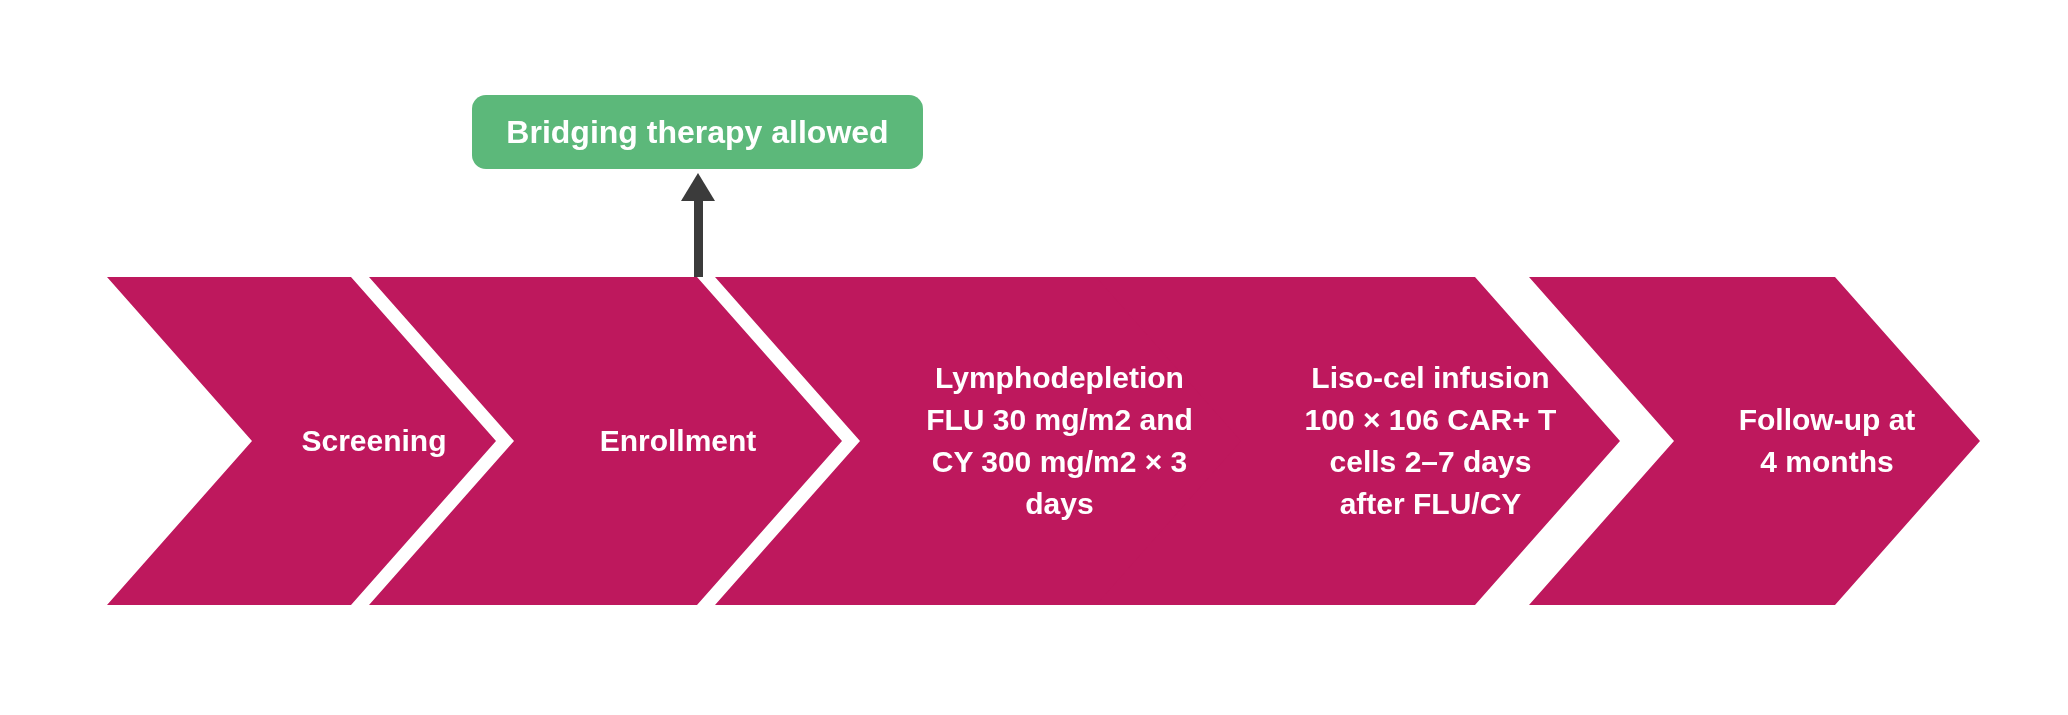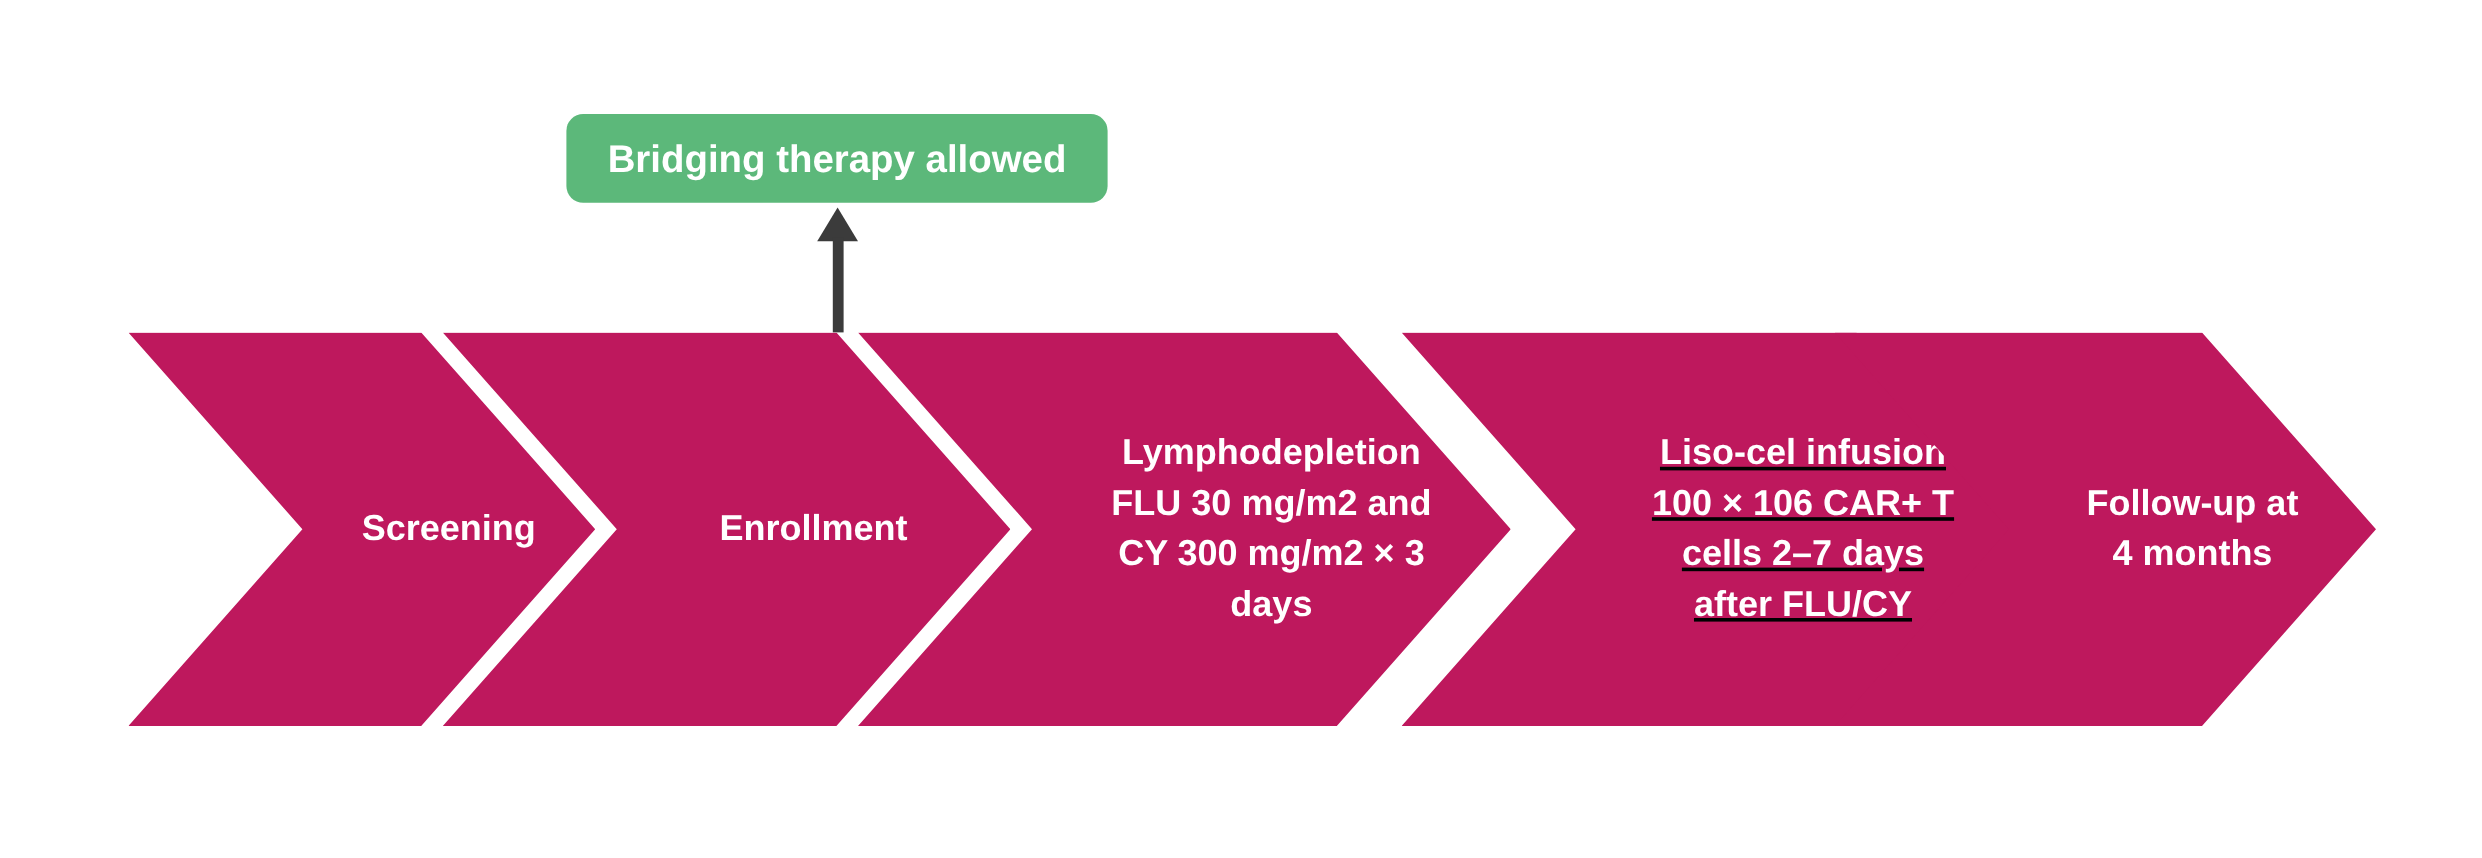--- a/index.html
+++ b/index.html
@@ -72,21 +72,21 @@
     color: #ffffff;
     font-size: 30px;
     font-weight: 700;
     line-height: 42px;
     text-align: center;
     white-space: pre-line;
   }
   .ch1 { left: 107px;  width: 389px; }
   .ch2 { left: 369px;  width: 473px; }
   .ch3 { left: 715px;  width: 544px; }
-  .ch4 { left: 1168px; width: 524px; text-decoration: underline; }
+  .ch4 { left: 1096px; width: 524px; }
   .ch5 { left: 1529px; width: 451px; }
 </style>
 </head>
 <body>
 
 <div class="canvas">
 
   <div class="callout">
     <span class="callout-label">Bridging therapy allowed</span>
   </div>

